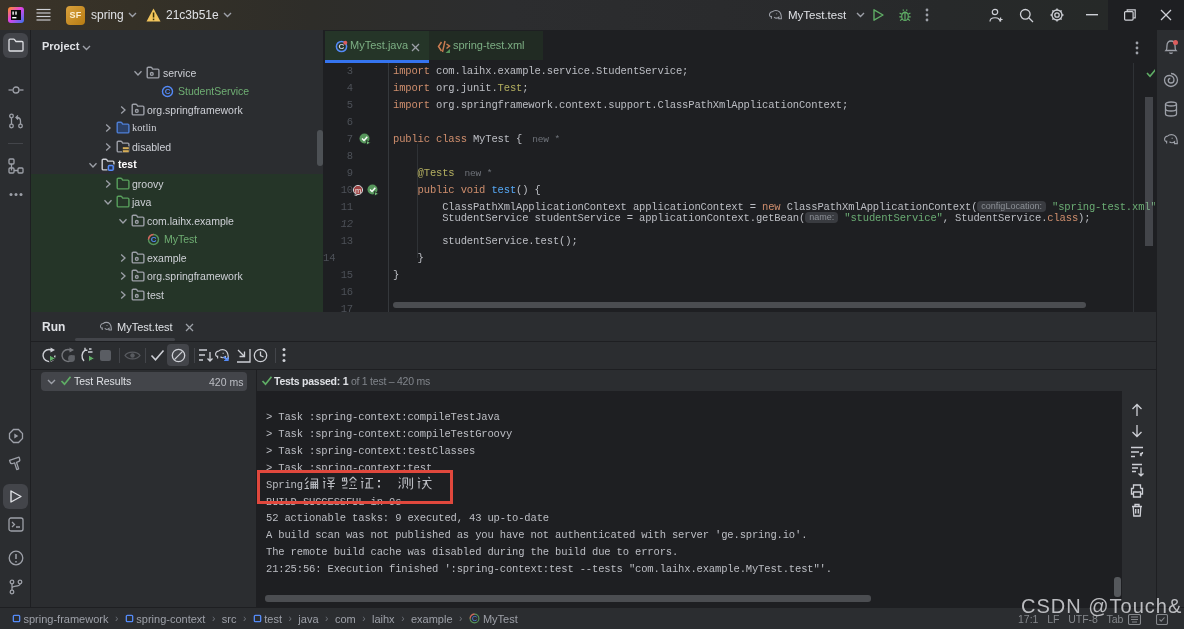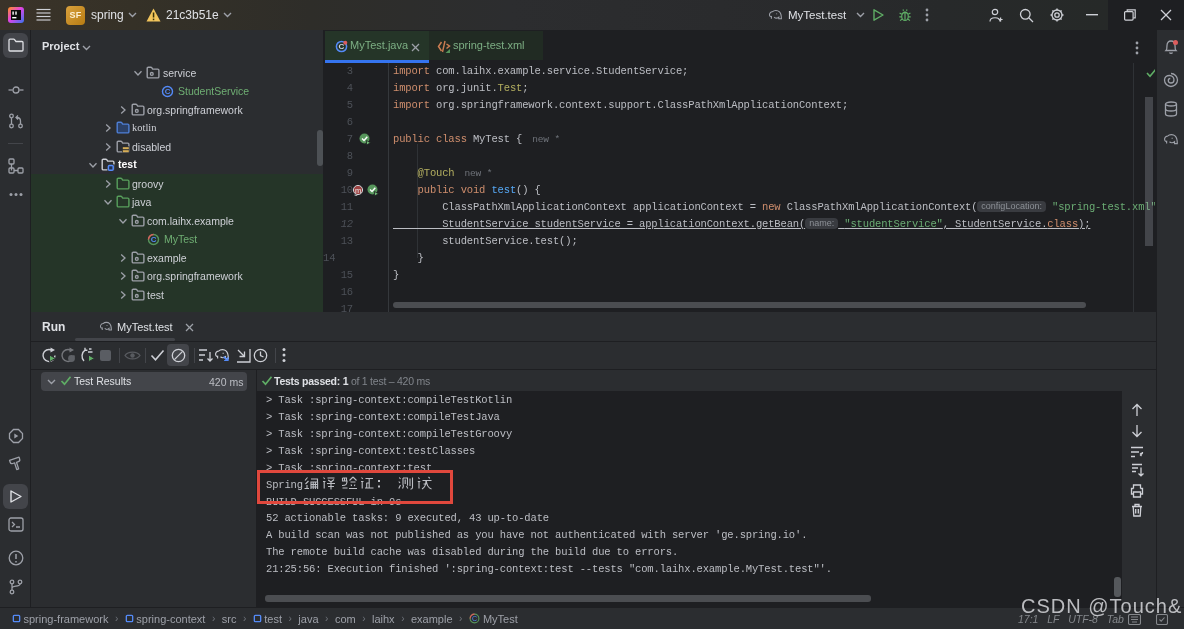--- a/index.html
+++ b/index.html
@@ -345,27 +345,27 @@
     <div class="abs mono" style="top:0px;left:70px;line-height:17px;"><span class="kw">import</span> com.laihx.example.service.StudentService;</div>
     <div class="abs mono num" style="top:17px;left:0;width:30px;text-align:right;line-height:17px;">4</div>
     <div class="abs mono" style="top:17px;left:70px;line-height:17px;"><span class="kw">import</span> org.junit.<span class="ann">Test</span>;</div>
     <div class="abs mono num" style="top:34px;left:0;width:30px;text-align:right;line-height:17px;">5</div>
     <div class="abs mono" style="top:34px;left:70px;line-height:17px;"><span class="kw">import</span> org.springframework.context.support.ClassPathXmlApplicationContext;</div>
     <div class="abs mono num" style="top:51px;left:0;width:30px;text-align:right;line-height:17px;">6</div>
     <div class="abs mono num" style="top:68px;left:0;width:30px;text-align:right;line-height:17px;">7</div>
     <div class="abs mono" style="top:68px;left:70px;line-height:17px;"><span class="kw">public class</span> MyTest {<span class="dim" style="font-size:9.5px;margin-left:10px;">new *</span></div>
     <div class="abs mono num" style="top:85px;left:0;width:30px;text-align:right;line-height:17px;">8</div>
     <div class="abs mono num" style="top:102px;left:0;width:30px;text-align:right;line-height:17px;">9</div>
-    <div class="abs mono" style="top:102px;left:70px;line-height:17px;">    <span class="ann">@Touch</span><span class="dim" style="font-size:9.5px;margin-left:10px;">new *</span></div>
+    <div class="abs mono" style="top:102px;left:70px;line-height:17px;">    <span class="ann">@Tests</span><span class="dim" style="font-size:9.5px;margin-left:10px;">new *</span></div>
     <div class="abs mono num" style="top:119px;left:0;width:30px;text-align:right;line-height:17px;">10</div>
     <div class="abs mono" style="top:119px;left:70px;line-height:17px;">    <span class="kw">public void</span> <span class="mth">test</span>() {</div>
     <div class="abs mono num" style="top:136px;left:0;width:30px;text-align:right;line-height:17px;">11</div>
     <div class="abs mono" style="top:136px;left:70px;line-height:17px;">        ClassPathXmlApplicationContext applicationContext = <span class="kw">new</span> ClassPathXmlApplicationContext(<span class="pill">configLocation:</span> <span class="str">"spring-test.xml"</span>);</div>
     <div class="abs mono num" style="top:153px;left:0;width:30px;text-align:right;line-height:17px;font-style:italic;">12</div>
-    <div class="abs mono" style="top:153px;left:70px;line-height:17px;text-decoration:underline;">        StudentService studentService = applicationContext.getBean(<span class="pill">name:</span> <span class="str">"studentService"</span>, StudentService.<span class="kw">class</span>);</div>
+    <div class="abs mono" style="top:147px;left:70px;line-height:17px;">        StudentService studentService = applicationContext.getBean(<span class="pill">name:</span> <span class="str">"studentService"</span>, StudentService.<span class="kw">class</span>);</div>
     <div class="abs mono num" style="top:170px;left:0;width:30px;text-align:right;line-height:17px;">13</div>
     <div class="abs mono" style="top:170px;left:70px;line-height:17px;">        studentService.test();</div>
     <div class="abs mono num" style="top:187px;left:0;width:30px;text-align:left;line-height:17px;">14</div>
     <div class="abs mono" style="top:187px;left:70px;line-height:17px;">    }</div>
     <div class="abs mono num" style="top:204px;left:0;width:30px;text-align:right;line-height:17px;">15</div>
     <div class="abs mono" style="top:204px;left:70px;line-height:17px;">}</div>
     <div class="abs mono num" style="top:221px;left:0;width:30px;text-align:right;line-height:17px;">16</div>
     <div class="abs mono num" style="top:238px;left:0;width:30px;text-align:right;line-height:17px;">17</div>
   </div>
 
@@ -513,21 +513,20 @@
   <div class="abs" style="left:43px;top:63px;color:#dfe1e5;font-size:10.5px;">Test Results</div>
   <div class="abs" style="left:178px;top:64px;color:#bcbec4;font-size:10.5px;">420 ms</div>
   <div class="abs" style="left:225px;top:58px;width:1px;height:237px;background:#1e1f22;"></div>
 
   <svg class="abs" style="left:230px;top:63px" width="12" height="12" viewBox="0 0 12 12" fill="none" stroke="#5fad65" stroke-width="1.7">
       <path d="M1.5 6 L4.5 9.2 L10.5 1.8"></path>
     </svg>
   <div class="abs" style="left:243px;top:63px;font-size:10.5px;color:#dfe1e5;font-weight:bold;letter-spacing:-0.25px;">Tests passed: 1 <span style="font-weight:normal;color:#81858b;">of 1 test – 420 ms</span></div>
 
   <div class="abs" id="console" style="left:226px;top:79px;width:865px;height:216px;background:#1e1f22;overflow:hidden;">
-    <div class="abs mono" style="left:9px;top:3px;line-height:13px;">&gt; Task :spring-context:compileTestKotlin</div>
     <div class="abs mono" style="left:9px;top:19.9px;line-height:13px;">&gt; Task :spring-context:compileTestJava</div>
     <div class="abs mono" style="left:9px;top:36.8px;line-height:13px;">&gt; Task :spring-context:compileTestGroovy</div>
     <div class="abs mono" style="left:9px;top:53.7px;line-height:13px;">&gt; Task :spring-context:testClasses</div>
     <div class="abs mono" style="left:9px;top:70.5px;line-height:13px;">&gt; Task :spring-context:test</div>
     <div class="abs mono" style="left:9px;top:87.5px;line-height:13px;">Spring</div>
     <svg class="abs" style="left:46px;top:85px" width="136" height="15" viewBox="0 0 136 15" fill="none" stroke="#bcbec4" stroke-width="1.1">
 
       <path d="M4.5 1.5 L2 4.5 M5.5 5 L2.5 8 M1.5 12.5 L6 12.5 M4 9 L4 12.5"></path>
       <path d="M8 3 L14.5 3 L14.5 6 L8 6 L8 13 M10.2 6 L10.2 13 M12.4 6 L12.4 13 M14.6 6 L14.6 13 M8 8.5 L14.6 8.5 M8 11 L14.6 11"></path>
 
@@ -622,21 +621,21 @@
       <span style="color:#6f737a;font-size:10px;">›</span>
     <span style="display:inline-flex;align-items:center;gap:3px;">
         <svg width="11" height="11" viewBox="0 0 14 14">
       <circle cx="7" cy="7" r="5.6" fill="none" stroke="#57965c" stroke-width="1.4"></circle>
       <path d="M7 1.4 A5.6 5.6 0 0 0 1.4 7" fill="none" stroke="#db5c5c" stroke-width="1.4"></path>
       <text x="7" y="10.2" font-size="9" font-family="Liberation Sans" fill="#548af7" text-anchor="middle">C</text>
     </svg>
         <span>MyTest</span>
       </span>
   </div>
-  <div class="abs" style="left:1018px;top:5px;color:#85888c;font-size:10.5px;font-style:italic;">17:1&nbsp;&nbsp; LF&nbsp;&nbsp; UTF-8&nbsp;&nbsp; Tab</div>
+  <div class="abs" style="left:1018px;top:5px;color:#85888c;font-size:10.5px;">17:1&nbsp;&nbsp; LF&nbsp;&nbsp; UTF-8&nbsp;&nbsp; Tab</div>
   <svg class="abs" style="left:1128px;top:6px" width="13" height="11" viewBox="0 0 13 11" fill="none" stroke="#85888c" stroke-width="1.1">
       <rect x="0.5" y="0.5" width="12" height="10" rx="1.5"></rect>
       <path d="M3 3 L10 3 M3 5.5 L10 5.5 M4 8 L9 8"></path>
     </svg>
   <svg class="abs" style="left:1156px;top:6px" width="12" height="11" viewBox="0 0 12 11" fill="none" stroke="#85888c" stroke-width="1.1">
       <rect x="0.5" y="0.5" width="11" height="10" rx="1.5"></rect>
       <path d="M3.5 5.5 L5.2 7.2 L8.5 3.5"></path>
     </svg>
 </div>
 

